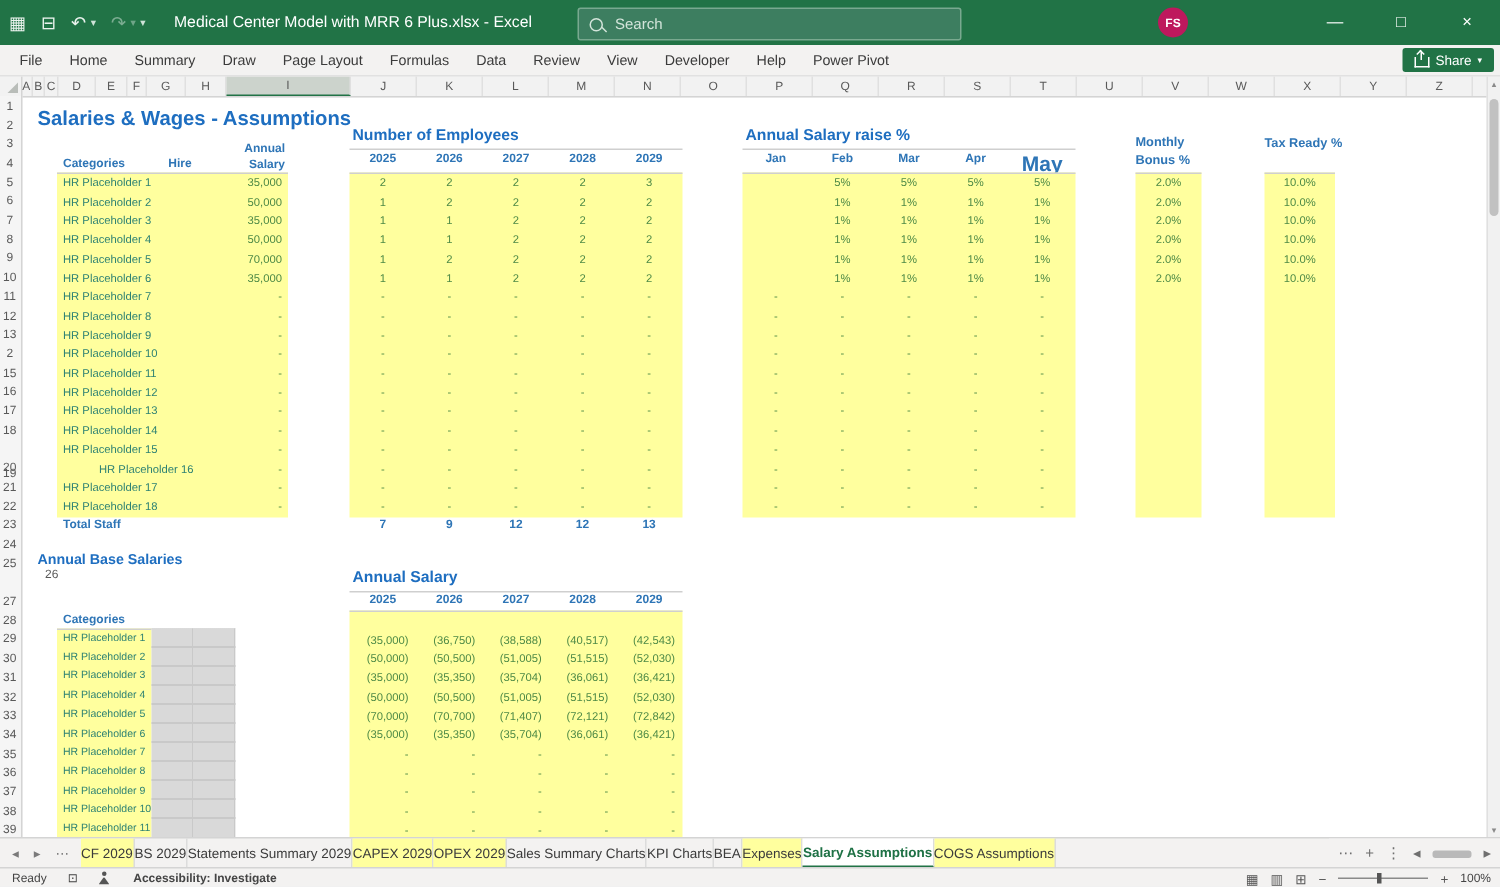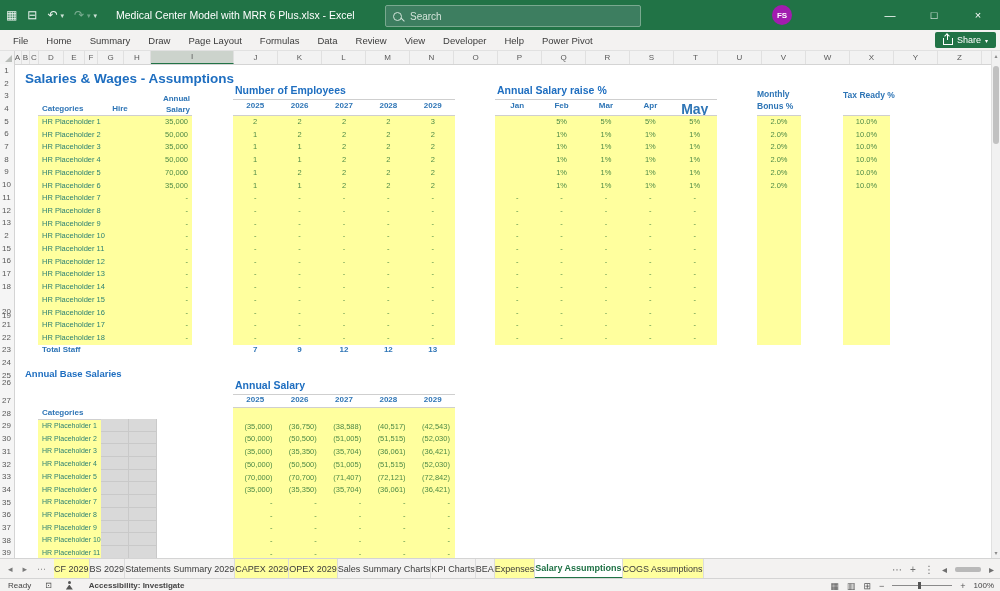--- a/index.html
+++ b/index.html
@@ -14,21 +14,21 @@
   .app-title{position:absolute;left:116px;top:0;height:30px;display:flex;align-items:center;
              font-size:10.5px;color:#fff;white-space:nowrap}
   .searchbox{position:absolute;left:385px;top:5px;width:240px;height:20px;background:#3d7e60;
              border:1px solid #79a98f;border-radius:2px;display:flex;align-items:center;padding:0 7px;gap:6px}
   .searchbox input{background:transparent;border:none;outline:none;color:#dfece5;font-size:10px;width:200px;
                    font-family:"Liberation Sans",sans-serif}
   .searchbox input::placeholder{color:#d3e4da}
   .mag{width:7px;height:7px;border:1.4px solid #d3e4da;border-radius:50%;position:relative;flex:none}
   .mag::after{content:"";position:absolute;width:5px;height:1.4px;background:#d3e4da;
               transform:rotate(45deg);right:-4px;bottom:-1px}
-  .avatar{position:absolute;left:772px;top:5px;width:20px;height:20px;border-radius:50%;background:#a21caf;
+  .avatar{position:absolute;left:772px;top:5px;width:20px;height:20px;border-radius:50%;background:#be185d;
           color:#fff;font-size:8px;font-weight:bold;display:flex;align-items:center;justify-content:center}
   .winbtn{position:absolute;top:0;width:44px;height:30px;display:flex;align-items:center;justify-content:center;
           font-size:11px;color:#fff;cursor:pointer}
   
   .ribbon{position:absolute;left:0;top:30px;width:100%;height:20px;background:#f3f2f1;z-index:25;
           border-bottom:1px solid #e1e1e1}
   .ribbon-tabs{position:absolute;left:4px;top:0;height:20px;display:flex;align-items:center}
   .rtab{padding:0 9px;font-size:9.5px;color:#3b3b3b;height:20px;display:flex;align-items:center;cursor:pointer}
   .share-btn{position:absolute;right:4px;top:2px;height:16px;background:#217346;color:#fff;border-radius:2px;
              display:flex;align-items:center;gap:4px;padding:0 8px;font-size:9px;cursor:pointer}
@@ -209,21 +209,21 @@
         </div>
         <div style="position: absolute; left: 0px; right: 0px; top: 165.1px; height: 12.7px; display: flex;">
           <div style="flex: 1 1 0%; padding-left: 4px; font-size: 7.5px; line-height: 12.7px; color: rgb(46, 130, 115);">HR Placeholder 14</div>
           <div style="width: 50px; text-align: right; padding-right: 4px; font-size: 7.5px; line-height: 12.7px; color: rgb(78, 138, 70); box-sizing: border-box;">-</div>
         </div>
         <div style="position: absolute; left: 0px; right: 0px; top: 177.8px; height: 12.7px; display: flex;">
           <div style="flex: 1 1 0%; padding-left: 4px; font-size: 7.5px; line-height: 12.7px; color: rgb(46, 130, 115);">HR Placeholder 15</div>
           <div style="width: 50px; text-align: right; padding-right: 4px; font-size: 7.5px; line-height: 12.7px; color: rgb(78, 138, 70); box-sizing: border-box;">-</div>
         </div>
         <div style="position: absolute; left: 0px; right: 0px; top: 190.5px; height: 12.7px; display: flex;">
-          <div style="flex: 1 1 0%; padding-left: 4px; font-size: 7.5px; line-height: 12.7px; color: rgb(46, 130, 115);">HR Placeholder 16</div>
+          <div style="flex: 1 1 0%; padding-left: 4px; font-size: 7.5px; line-height: 12.7px; color: rgb(46, 130, 115); margin-left: 24px;">HR Placeholder 16</div>
           <div style="width: 50px; text-align: right; padding-right: 4px; font-size: 7.5px; line-height: 12.7px; color: rgb(78, 138, 70); box-sizing: border-box;">-</div>
         </div>
         <div style="position: absolute; left: 0px; right: 0px; top: 203.2px; height: 12.7px; display: flex;">
           <div style="flex: 1 1 0%; padding-left: 4px; font-size: 7.5px; line-height: 12.7px; color: rgb(46, 130, 115);">HR Placeholder 17</div>
           <div style="width: 50px; text-align: right; padding-right: 4px; font-size: 7.5px; line-height: 12.7px; color: rgb(78, 138, 70); box-sizing: border-box;">-</div>
         </div>
         <div style="position: absolute; left: 0px; right: 0px; top: 215.9px; height: 12.7px; display: flex;">
           <div style="flex: 1 1 0%; padding-left: 4px; font-size: 7.5px; line-height: 12.7px; color: rgb(46, 130, 115);">HR Placeholder 18</div>
           <div style="width: 50px; text-align: right; padding-right: 4px; font-size: 7.5px; line-height: 12.7px; color: rgb(78, 138, 70); box-sizing: border-box;">-</div>
         </div>
@@ -680,21 +680,21 @@
       <div class="rowhead" style="top: 190.5px; height: 12.7px;">16</div>
       <div class="rowhead" style="top: 203.2px; height: 12.7px;">17</div>
       <div class="rowhead" style="top: 215.9px; height: 12.7px;">18</div>
       <div class="rowhead" style="top: 245px; height: 12.7px;">19</div>
       <div class="rowhead" style="top: 241.3px; height: 12.7px;">20</div>
       <div class="rowhead" style="top: 254px; height: 12.7px;">21</div>
       <div class="rowhead" style="top: 266.7px; height: 12.7px;">22</div>
       <div class="rowhead" style="top: 279.4px; height: 12.7px;">23</div>
       <div class="rowhead" style="top: 292.1px; height: 12.7px;">24</div>
       <div class="rowhead" style="top: 304.8px; height: 12.7px;">25</div>
-      <div class="rowhead" style="top: 312px; height: 12.7px;">26</div>
+      <div class="rowhead" style="top: 312px; height: 12.7px; padding-left: 28px;">26</div>
       <div class="rowhead" style="top: 330.2px; height: 12.7px;">27</div>
       <div class="rowhead" style="top: 342.9px; height: 12.7px;">28</div>
       <div class="rowhead" style="top: 355.6px; height: 12.7px;">29</div>
       <div class="rowhead" style="top: 368.3px; height: 12.7px;">30</div>
       <div class="rowhead" style="top: 381px; height: 12.7px;">31</div>
       <div class="rowhead" style="top: 393.7px; height: 12.7px;">32</div>
       <div class="rowhead" style="top: 406.4px; height: 12.7px;">33</div>
       <div class="rowhead" style="top: 419.1px; height: 12.7px;">34</div>
       <div class="rowhead" style="top: 431.8px; height: 12.7px;">35</div>
       <div class="rowhead" style="top: 444.5px; height: 12.7px;">36</div>

